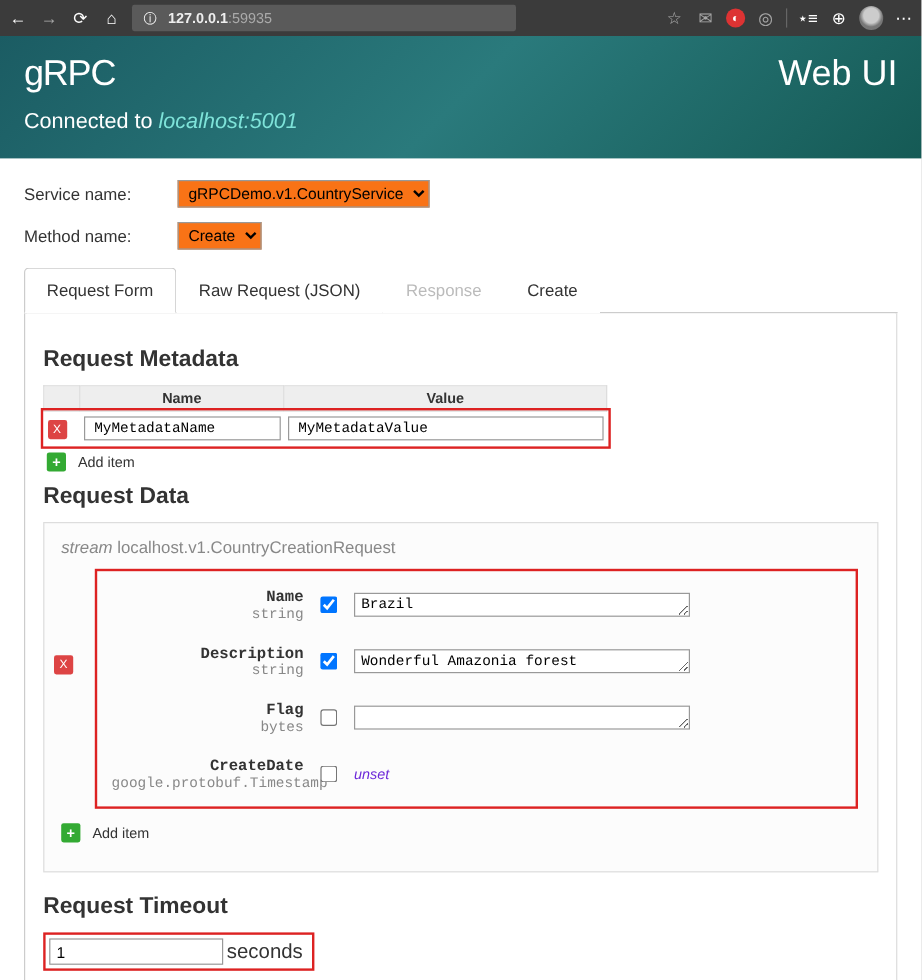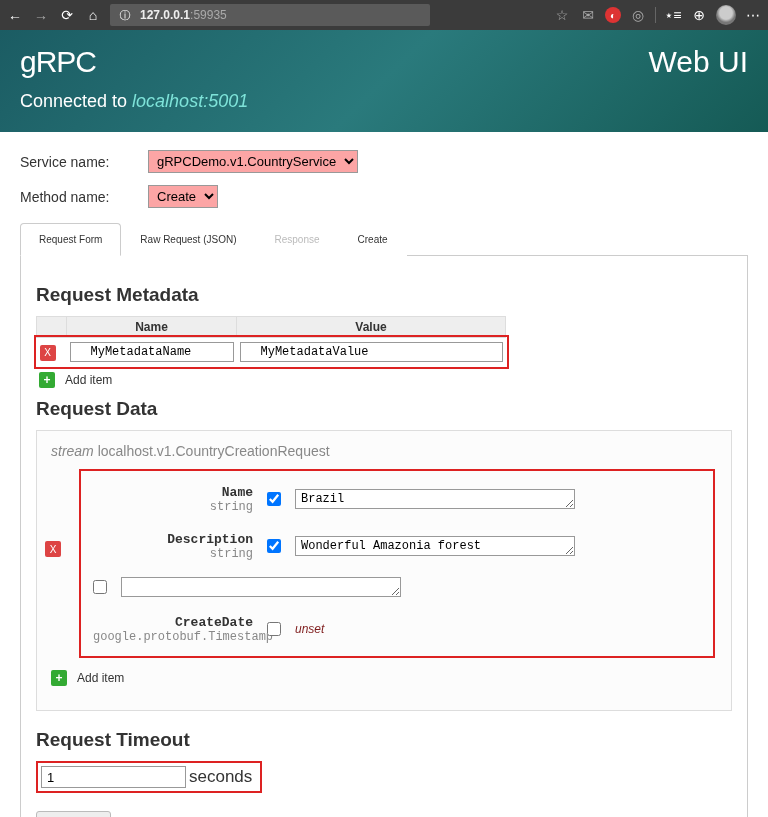--- a/index.html
+++ b/index.html
@@ -19,50 +19,50 @@
   .header { background: linear-gradient(135deg, #1b5c63 0%, #2a7a7c 50%, #155a55 100%); color: #fff; padding: 15px 20px 20px; }
   .logo-row { display: flex; align-items: baseline; gap: 10px; font-size: 30px; font-weight: 300; justify-content: space-between; }
   .grpc-logo { font-size: 30px; letter-spacing: -1px; }
   .grpc-logo .g { font-weight: 300; }
   .connected { margin-top: 12px; font-size: 18px; font-weight: 300; }
   .connected .host { color: #7ee3d9; font-style: italic; }
   
   .body { padding: 18px 20px 30px; }
   .form-row { display: flex; align-items: center; gap: 28px; margin-bottom: 12px; }
   .form-row label { width: 100px; font-size: 14px; }
-  select { font-size: 13px; padding: 2px 4px; border: 1px solid #999; background: #fca5a5; }
+  select { font-size: 13px; padding: 2px 4px; border: 1px solid #999; background: #f97316; }
   
   .tabs { display: flex; border-bottom: 1px solid #ccc; margin-top: 15px; }
-  .tab { padding: 10px 18px; border: 1px solid transparent; border-bottom: none; cursor: pointer; font-size: 10px; color: #333; background: #fff; margin-bottom: -1px; }
+  .tab { padding: 10px 18px; border: 1px solid transparent; border-bottom: none; cursor: pointer; font-size: 14px; color: #333; background: #fff; margin-bottom: -1px; }
   .tab.active { border-color: #ccc; border-bottom: 1px solid #fff; border-radius: 4px 4px 0 0; }
   .tab.disabled { color: #bbb; cursor: default; }
   
   .panel { border: 1px solid #ccc; border-top: none; padding: 18px 15px; border-radius: 0 0 4px 4px; }
   .section-title { font-weight: bold; font-size: 19px; margin: 10px 0 10px; }
   table.meta { border-collapse: collapse; width: 470px; }
   table.meta th { background: #eee; border: 1px solid #ddd; font-size: 12px; font-weight: bold; padding: 3px 6px; }
   table.meta td { padding: 4px 3px; }
   .input-row-hl { outline: 2px solid #d22; outline-offset: 1px; }
-  .text-input { width: 100%; font-family: "Courier New", monospace; font-size: 12px; padding: 2px 20px; border: 1px solid #999; height: 20px; }
+  .text-input { width: 100%; font-family: "Courier New", monospace; font-size: 12px; padding: 2px 8px; border: 1px solid #999; height: 20px; }
   .x-btn { width: 16px; height: 16px; background: #d44; color: #fff; font-size: 10px; display: inline-flex; align-items: center; justify-content: center; border-radius: 2px; cursor: pointer; }
   .plus-btn { width: 16px; height: 16px; background: #3a3; color: #fff; font-size: 12px; font-weight: bold; display: inline-flex; align-items: center; justify-content: center; border-radius: 2px; cursor: pointer; }
   .add-item { margin: 6px 0 10px 3px; font-size: 12px; display: flex; align-items: center; gap: 10px; }
   .req-box { border: 1px solid #ddd; padding: 12px 14px 14px; background: #fcfcfc; margin-top: 6px; }
   .stream-label { color: #888; font-size: 14px; margin-bottom: 12px; }
   .stream-label i { font-style: italic; }
   .field-box { outline: 2px solid #d22; padding: 12px; margin-left: 30px; margin-right: 4px; position: relative; }
   .x-side { position: absolute; left: -36px; top: 70px; }
   .field-row { display: flex; align-items: center; gap: 14px; margin-bottom: 16px; }
   .field-row:last-child { margin-bottom: 0; }
   .field-label { width: 160px; text-align: right; }
   .field-label .fname { font-family: "Courier New", monospace; font-size: 13px; font-weight: bold; }
   .field-label .ftype { font-family: "Courier New", monospace; font-size: 12px; color: #888; display: block; }
   .field-row input[type=checkbox] { width: 14px; height: 14px; }
   .field-textarea { font-family: "Courier New", monospace; font-size: 12px; border: 1px solid #999; width: 280px; height: 20px; padding: 2px 5px; resize: both; }
-  .unset { color: #7f1d1d; font-style: italic; font-size: 12px; }
+  .unset { color: #6d28d9; font-style: italic; font-size: 12px; }
   .timeout-hl { display: inline-flex; align-items: center; border: 2px solid #d22; padding: 3px; }
   .timeout-hl input { width: 145px; height: 22px; padding: 2px 5px; font-size: 13px; border: 1px solid #999; }
   .timeout-hl .unit { padding: 0 5px 0 3px; font-size: 17px; }
   .invoke-btn { margin-top: 18px; padding: 8px 16px; background: #eee; border: 1px solid #bbb; border-radius: 3px; cursor: pointer; font-size: 14px; }
   .wrap { position: relative; }
 </style>
 </head>
 <body>
 
 <div class="wrap">
@@ -166,20 +166,24 @@
         <div class="field-row">
           <div class="field-label">
             <span class="fname">Description</span>
             <span class="ftype">string</span>
           </div>
           <input type="checkbox" checked="" style="">
           <textarea class="field-textarea" style="">Wonderful Amazonia forest</textarea>
         </div>
 
         <div class="field-row">
+          <div class="field-label">
+            <span class="fname">Flag</span>
+            <span class="ftype">bytes</span>
+          </div>
           <input type="checkbox" style="">
           <textarea class="field-textarea" style=""></textarea>
         </div>
 
         <div class="field-row">
           <div class="field-label">
             <span class="fname">CreateDate</span>
             <span class="ftype">google.protobuf.Timestamp</span>
           </div>
           <input type="checkbox" style="">

